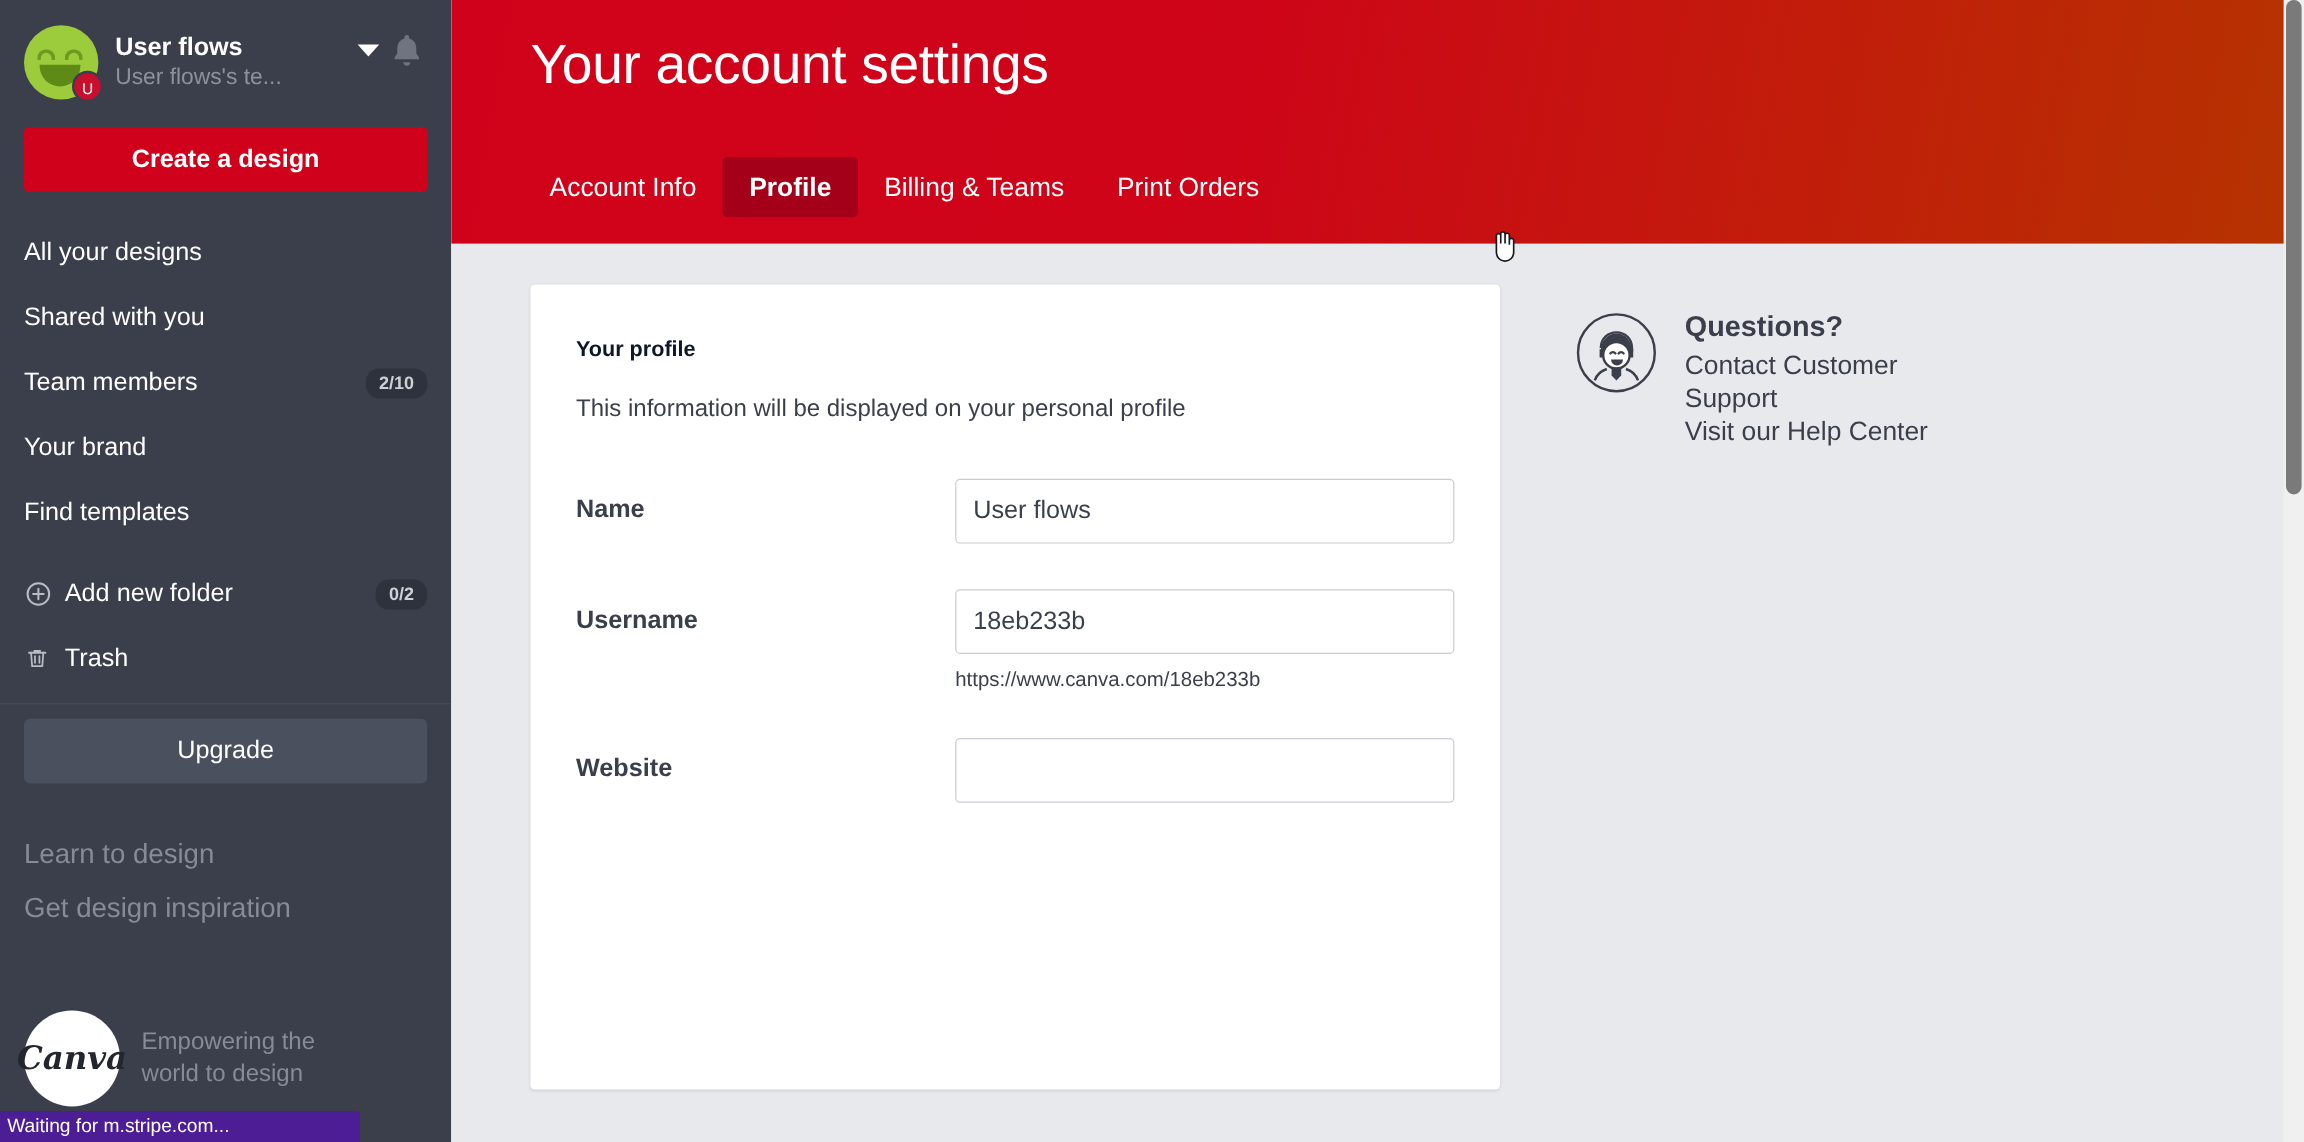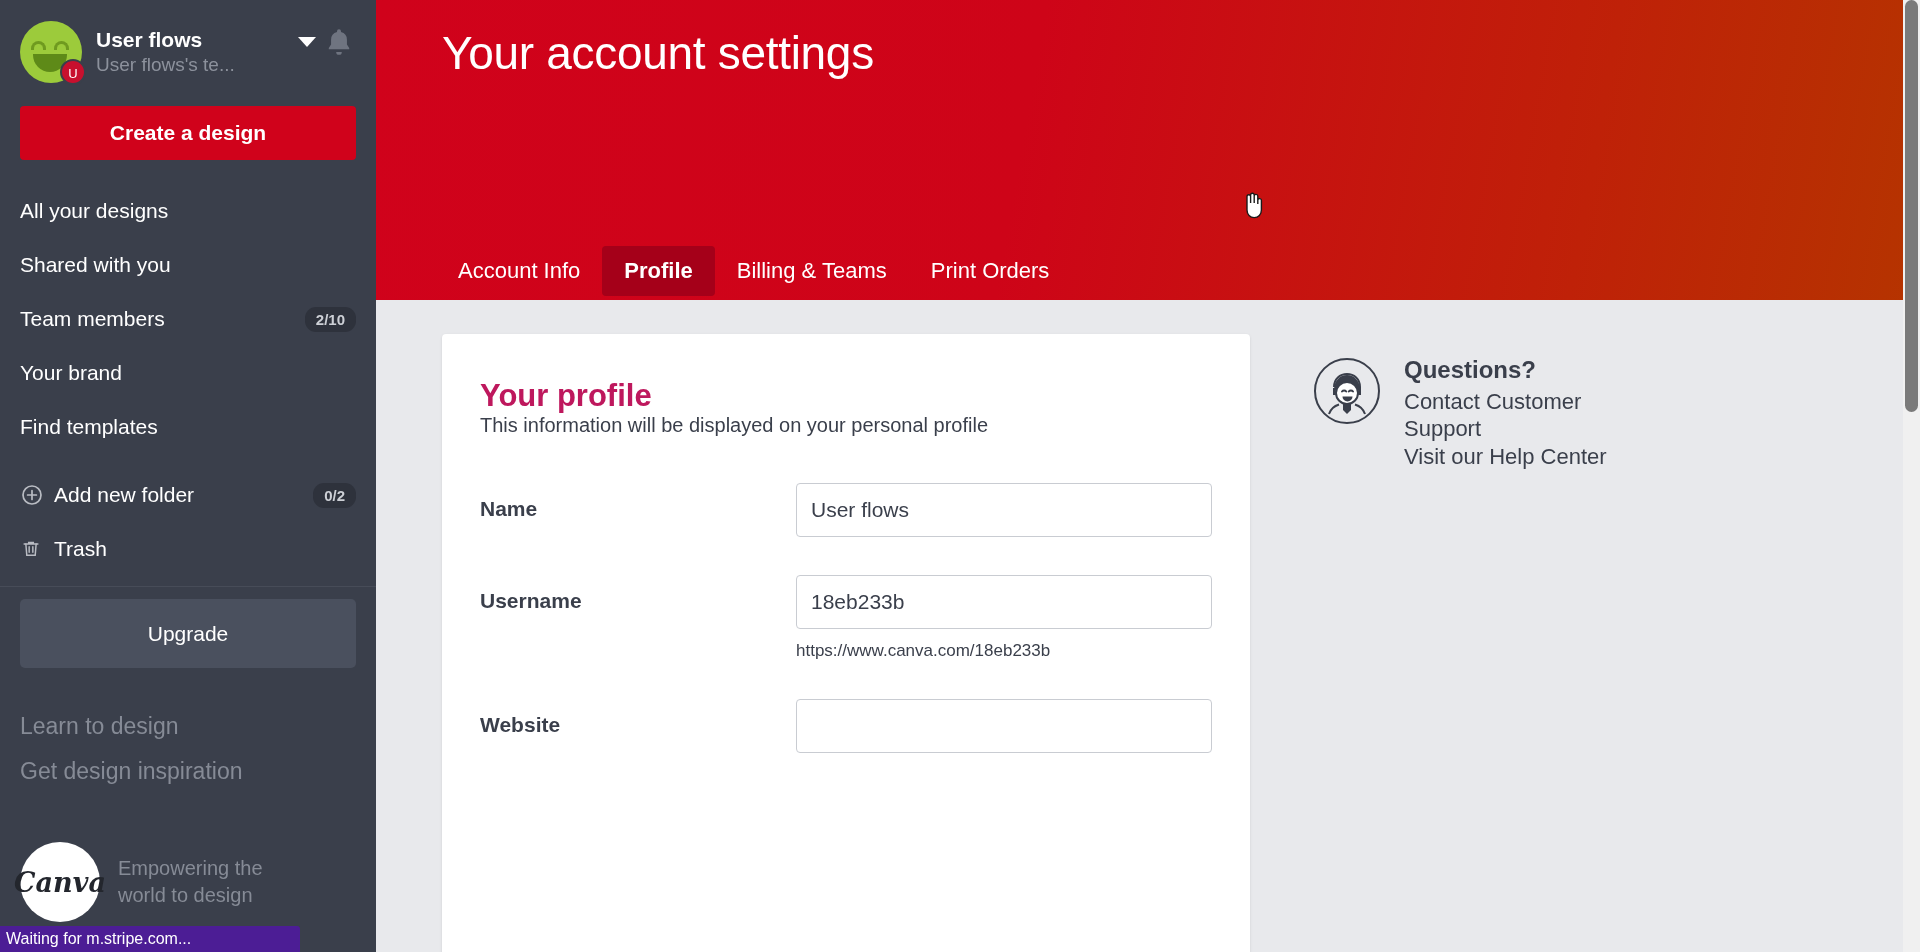--- a/index.html
+++ b/index.html
@@ -91,21 +91,21 @@
     background: #2e323c; color: #cdd0d6;
     font-size: 15px; font-weight: bold;
     padding: 4px 11px; border-radius: 11px;
     flex: 0 0 auto;
   }
   .nav-group-2 { margin-top: 14px; }
   .divider { height: 1px; background: #474c58; margin: 10px 0 0 0; }
 
   .upgrade-btn {
     margin: 12px 20px 0 20px;
-    height: 69px; border-radius: 5px;
+    height: 54px; border-radius: 5px;
     background: #4a505e; color: #fff;
     font-size: 21px;
     display: flex; align-items: center; justify-content: center;
     cursor: pointer; border: none;
     font-family: "Liberation Sans", sans-serif;
   }
 
   .sub-links { margin-top: 36px; }
   .sub-link {
     color: #868b96; font-size: 23px;
@@ -132,31 +132,31 @@
     font-size: 20px; line-height: 1.35; max-width: 185px;
   }
 
   
   .main {
     flex: 1 1 auto; height: 952px;
     position: relative; overflow: hidden;
     background: #e8e9ec;
   }
   .hero {
-    height: 300px; width: 100%;
+    height: 203px; width: 100%;
     background: linear-gradient(100deg, #d0021b 0%, #ce0418 42%, #bf2108 78%, #b53400 100%);
     position: relative;
   }
   .hero-title {
     position: absolute; left: 66px; top: 26px;
     color: #ffffff; font-size: 46px; font-weight: normal;
     letter-spacing: -0.3px;
   }
   .tabs {
-    position: absolute; left: 60px; bottom: 4px;
+    position: absolute; left: 60px; bottom: 22px;
     display: flex; align-items: center;
   }
   .tab {
     color: #fff; font-size: 22px;
     padding: 12px 22px; border-radius: 4px;
     cursor: pointer; white-space: nowrap;
   }
   .tab.active { background: #a50019; font-weight: bold; }
 
   .content {
@@ -168,21 +168,22 @@
   .card {
     margin-left: 66px;
     width: 808px;
     background: #ffffff;
     border-radius: 4px;
     box-shadow: 0 1px 3px rgba(0,0,0,0.10);
     padding: 44px 38px 40px 38px;
     flex: 0 0 808px;
   }
   .card-title {
-    font-size: 31px; color: #be185d; font-weight: bold;
+    font-size: 18px; color: #0f172a; font-weight: bold;
+    margin-bottom: 28px;
   }
   .card-desc { font-size: 20px; color: #3a3f4b; margin-bottom: 46px; }
 
   .field-row {
     display: flex; align-items: flex-start;
     margin-bottom: 38px;
   }
   .field-label {
     width: 316px; flex: 0 0 316px;
     font-size: 21px; color: #3a3f4b; font-weight: bold;

